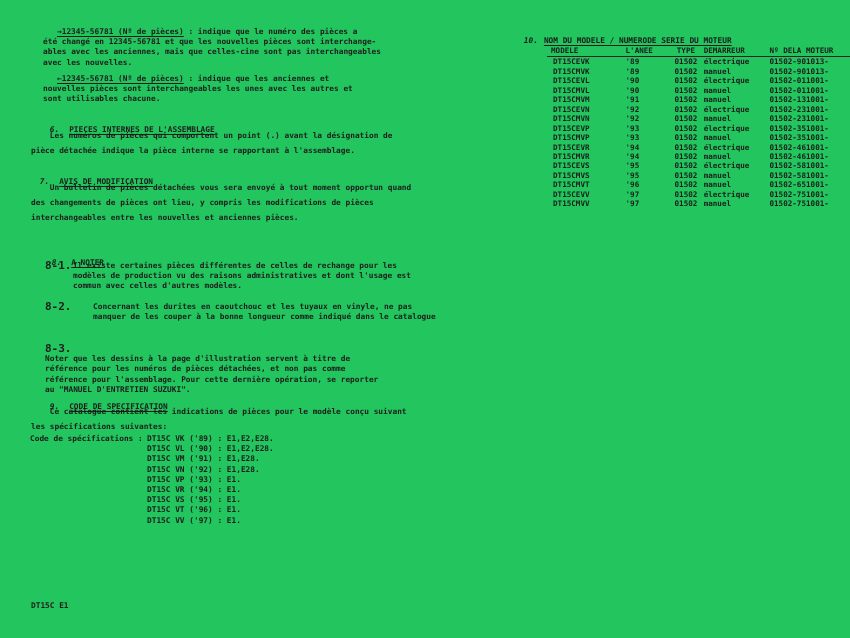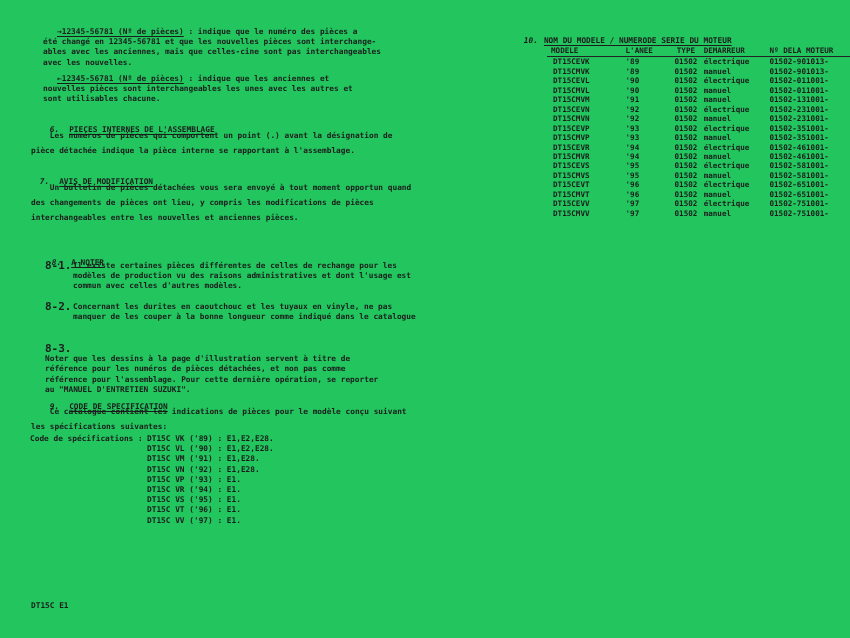--- a/index.html
+++ b/index.html
@@ -73,21 +73,21 @@
   </div>
   <div id="notes">
       <div class="note-item" style="top: 261px;">
         <span class="note-label">8-1.</span>
         <div>
           <div class="ln">Il existe certaines pièces différentes de celles de rechange pour les</div>
           <div class="ln">modèles de production vu des raisons administratives et dont l'usage est</div>
           <div class="ln">commun avec celles d'autres modèles.</div>
         </div>
       </div>
-      <div class="note-item" style="top: 302px;">
+      <div class="note-item" style="top: 302px; gap: 20px;">
         <span class="note-label">8-2.</span>
         <div>
           <div class="ln">Concernant les durites en caoutchouc et les tuyaux en vinyle, ne pas</div>
           <div class="ln">manquer de les couper à la bonne longueur comme indiqué dans le catalogue</div>
         </div>
       </div>
       <div class="note-item" style="top: 344px; flex-direction: column;">
         <span class="note-label">8-3.</span>
         <div>
           <div class="ln">Noter que les dessins à la page d'illustration servent à titre de</div>
@@ -227,27 +227,20 @@
             <td class="c4">01502-581001-</td>
           </tr>
           <tr>
             <td class="c0">DT15CMVS</td>
             <td class="c1">'95</td>
             <td class="c2">01502</td>
             <td class="c3">manuel</td>
             <td class="c4">01502-581001-</td>
           </tr>
           <tr>
-            <td class="c0">DT15CEVT</td>
-            <td class="c1">'96</td>
-            <td class="c2">01502</td>
-            <td class="c3">électrique</td>
-            <td class="c4">01502-651001-</td>
-          </tr>
-          <tr>
             <td class="c0">DT15CMVT</td>
             <td class="c1">'96</td>
             <td class="c2">01502</td>
             <td class="c3">manuel</td>
             <td class="c4">01502-651001-</td>
           </tr>
           <tr>
             <td class="c0">DT15CEVV</td>
             <td class="c1">'97</td>
             <td class="c2">01502</td>

